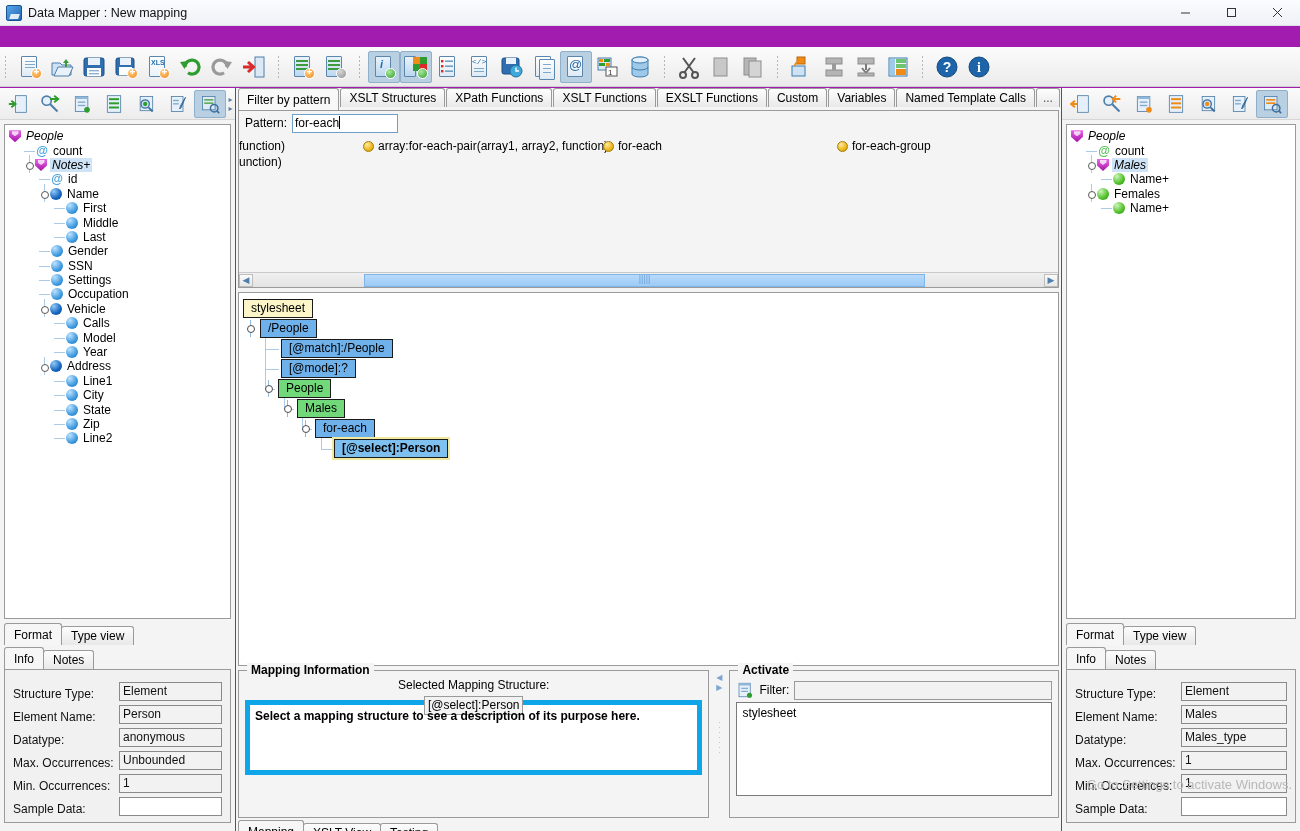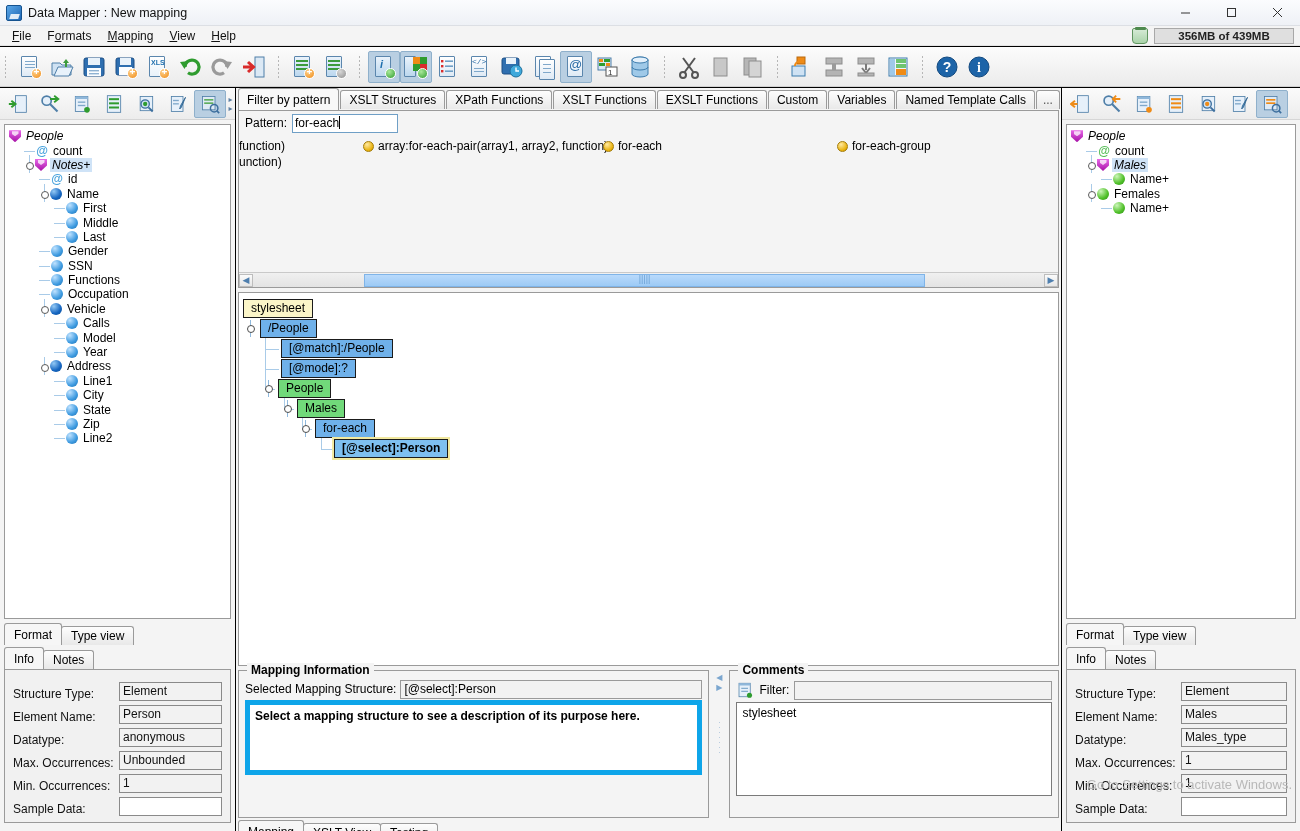--- a/index.html
+++ b/index.html
@@ -4,21 +4,21 @@
 <style>
   * { box-sizing: border-box; }
   html, body { margin:0; padding:0; }
   body {
     width:1300px; height:831px; overflow:hidden;
     font-family:"Liberation Sans", sans-serif;
     font-size:12px; color:#000;
     background:#f0f0f0;
     -webkit-font-smoothing:none;
   }
-  #app { position:relative; width:1300px; height:831px; background:#000000; }
+  #app { position:relative; width:1300px; height:831px; background:#a21caf; }
 
   
   .titlebar {
     position:absolute; left:0; top:0; width:1300px; height:26px;
     background:linear-gradient(#fbfcfe,#eef1f6);
     border-bottom:1px solid #dcdfe4;
     display:flex; align-items:center;
   }
   .title-ico {
     width:16px; height:16px; margin-left:6px; margin-right:6px;
@@ -167,21 +167,21 @@
   .frow { display:flex; align-items:flex-end; height:23px; padding:0 8px; }
   .flabel { width:106px; font-size:12px; color:#111; }
   .fval {
     flex:1; height:19px; border:1px solid #8a8a8a; background:#f2f2f2;
     font-size:12px; line-height:17px; padding:0 3px; color:#111; overflow:hidden; white-space:nowrap;
   }
   .fval.white { background:#fff; }
 
   
   .ftabbar {
-    display:flex; align-items:center; height:22px; background:#f4f4f4;
+    display:flex; align-items:flex-start; height:22px; background:#f4f4f4;
     padding-left:2px; position:relative;
   }
   .ctab {
     height:19px; line-height:19px; padding:0 8px; font-size:12px;
     background:linear-gradient(#fdfdfd,#e9e9e9); border:1px solid #9a9a9a;
     border-bottom:none; border-radius:3px 3px 0 0; margin-right:1px; white-space:nowrap;
   }
   .ctab.sel { background:#f8f8f8; height:22px; line-height:22px; font-weight:normal; }
   .ctab.ell { padding:0 6px; color:#555; }
   .tabarrows { display:flex; align-items:center; gap:4px; padding:0 5px 2px 4px; color:#333; font-size:9px; }
@@ -231,21 +231,21 @@
   .mhandle:before{content:"";position:absolute;left:4.6px;top:-3px;width:1.2px;height:17px;background:#8fb9dd;}
   .mline { position:absolute; background:#a9cbe8; }
 
   
   .botwrap { display:flex; gap:6px; padding:4px 2px 0 2px; }
   .gbox { border:1px solid #9a9a9a; background:#f4f4f4; position:relative; }
   .gtitle {
     position:absolute; left:8px; top:-8px; background:#f4f4f4; padding:0 4px;
     font-size:12px; font-weight:bold; color:#000;
   }
-  .smsrow { display:flex; align-items:center; height:22px; padding:0 6px; gap:4px; }
+  .smsrow { display:flex; align-items:center; height:22px; padding:0 6px; gap:4px;flex-direction:column; }
   .smstxt { font-size:12px; }
   .smsval { flex:1; height:19px; border:1px solid #9a9a9a; background:#f2f2f2;
             font-size:12px; line-height:17px; padding:0 3px; }
   .dtabs { display:flex; align-items:flex-end; height:21px; padding-left:6px; }
   .descbox { margin:0 6px 6px 6px; border:5px solid #0ea5e9; background:#fff;
              font-size:12px; padding:4px 5px;font-weight:bold; }
   .filterrow { display:flex; align-items:center; height:24px; padding:0 6px; gap:5px; }
   .noteico { width:18px;height:18px;position:relative;flex:none; }
   .cmtbox { margin:0 6px 6px 6px; border:1px solid #7a7a7a; background:#fff;
             font-size:12px; padding:3px 5px; }
@@ -286,31 +286,20 @@
       </div>
       <div class="winbtn close">
         <svg width="11" height="11" viewBox="0 0 11 11">
             <line x1="1" y1="1" x2="10" y2="10" stroke="#333" stroke-width="1"></line>
             <line x1="10" y1="1" x2="1" y2="10" stroke="#333" stroke-width="1"></line>
           </svg>
       </div>
     </div>
   </div>
 
-  <div class="menubar">
-    <div class="menuitem"><u>F</u><span>ile</span></div>
-    <div class="menuitem">F<u>o</u>rmats</div>
-    <div class="menuitem"><u>M</u>apping</div>
-    <div class="menuitem"><u>V</u>iew</div>
-    <div class="menuitem"><u>H</u>elp</div>
-    <div class="memwrap">
-      <div class="trashico"></div>
-      <div class="membar">356MB of 439MB</div>
-    </div>
-  </div>
 
   <div class="toolbar">
 
     <div class="grip"></div>
     <div class="tgrp">
       <div class="tbtn">
         <div class="ic">
           <div class="doc">
               <div class="ln" style="top:4px"></div>
               <div class="ln" style="top:7px"></div>
@@ -688,21 +677,21 @@
           <div class="trow">
             <span class="ind" style="width:30px"></span>
             <span class="elbow"></span>
             <span class="nico ball"></span>
             <span class="tlbl">SSN</span>
           </div>
           <div class="trow">
             <span class="ind" style="width:30px"></span>
             <span class="elbow"></span>
             <span class="nico ball"></span>
-            <span class="tlbl">Functions</span>
+            <span class="tlbl">Settings</span>
           </div>
           <div class="trow">
             <span class="ind" style="width:30px"></span>
             <span class="elbow"></span>
             <span class="nico ball"></span>
             <span class="tlbl">Occupation</span>
           </div>
           <div class="trow">
             <span class="ind" style="width:30px"></span>
             <span class="handle h"></span>
@@ -893,21 +882,21 @@
         </div>
       </div>
 
       <div class="vdots">
         <span class="vtri">◀</span>
         <span class="vtri">▶</span>
         <div class="vgrip"></div>
       </div>
 
       <div class="gbox" style="width:330px; height:148px;">
-        <div class="gtitle">Comments</div>
+        <div class="gtitle">Activate</div>
         <div class="filterrow" style="margin-top:7px;">
           <span class="noteico">
             <svg width="18" height="18" viewBox="0 0 24 24">
               <rect x="4" y="3" width="15" height="18" fill="#e6f0fa" stroke="#4f7fa8"></rect>
               <rect x="4" y="3" width="15" height="3" fill="#8fb7da"></rect>
               <rect x="7" y="9" width="9" height="1.6" fill="#7fa8cb"></rect>
                 <rect x="7" y="13" width="9" height="1.6" fill="#7fa8cb"></rect>
               <circle cx="18" cy="19" r="3.4" fill="#2f9c2f"></circle>
             </svg>
           </span>

